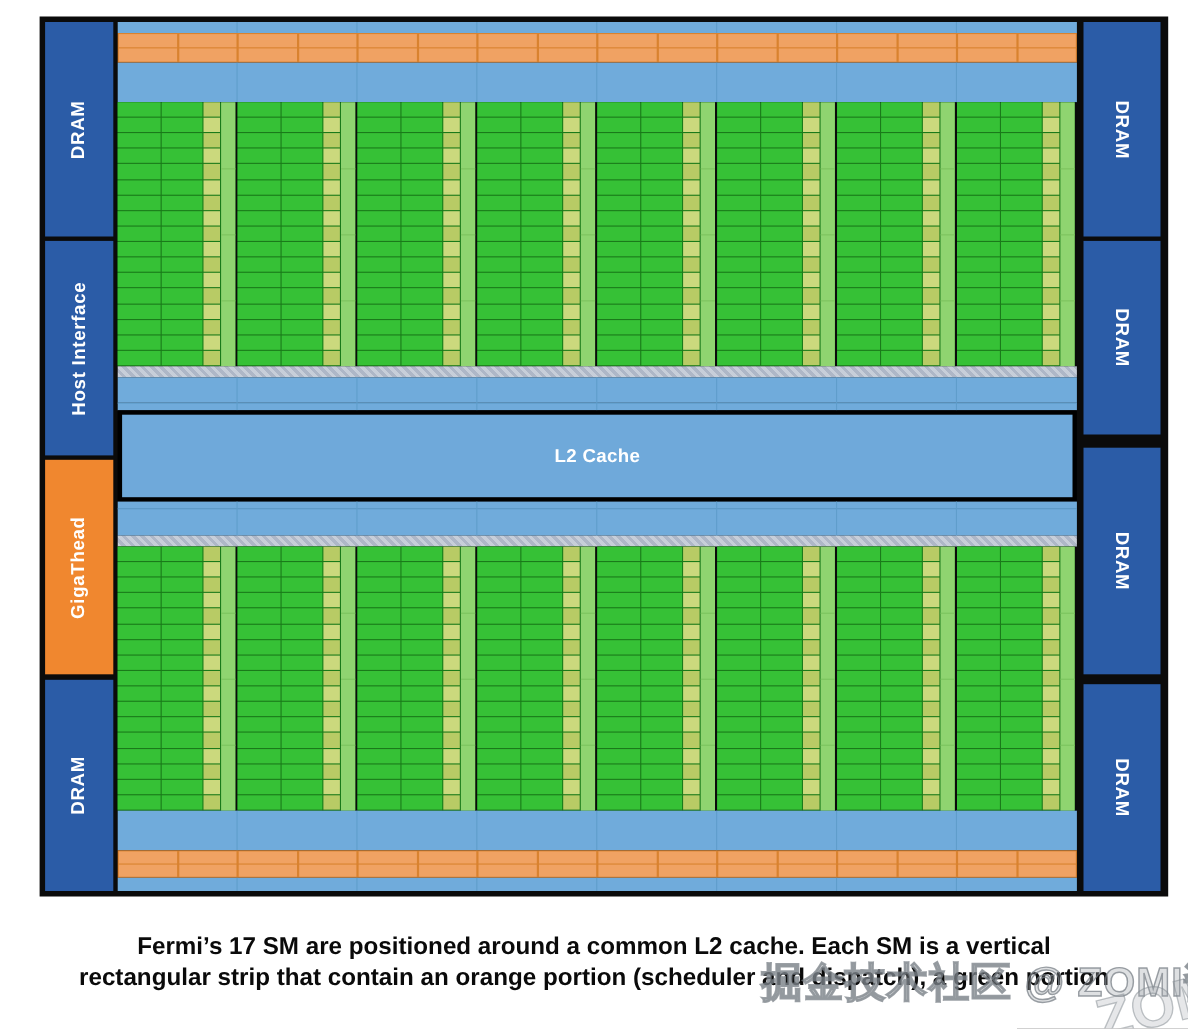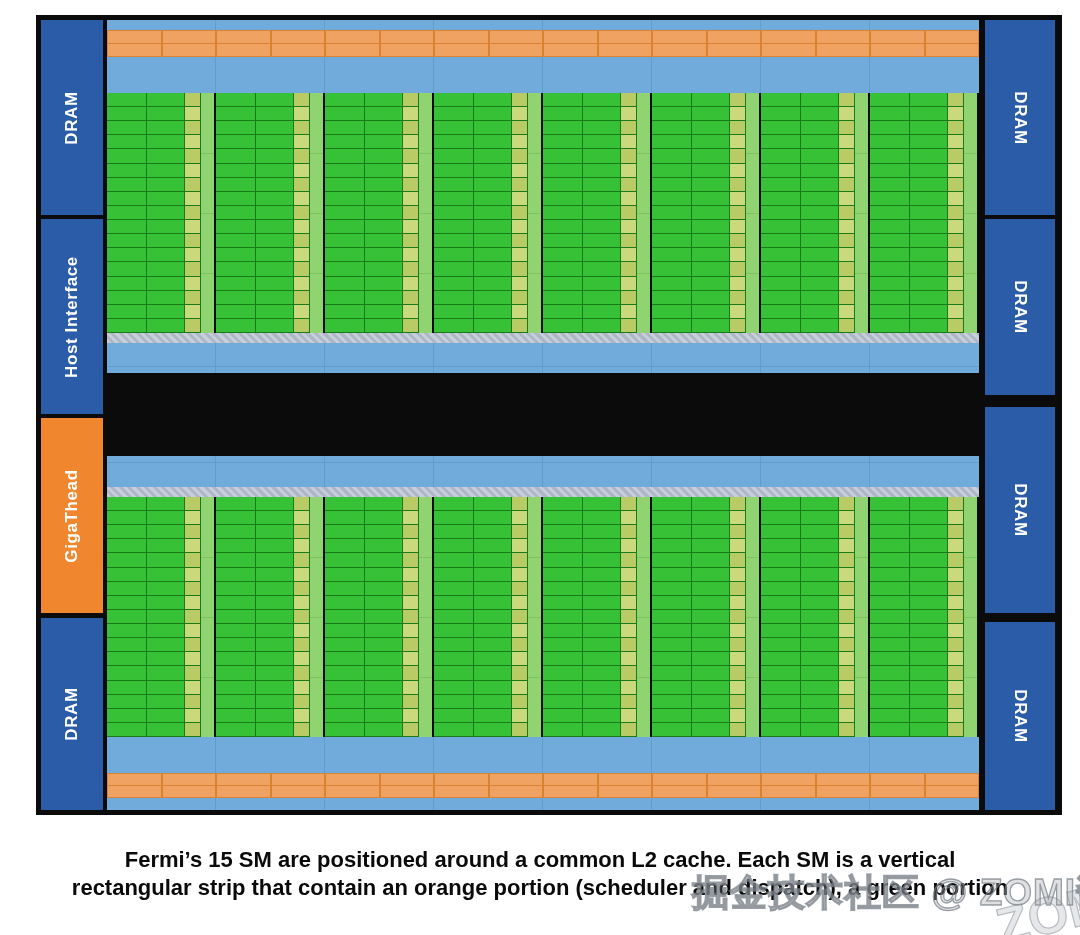--- a/index.html
+++ b/index.html
@@ -621,20 +621,25 @@
         <div style="position: absolute; top: 346px; left: 0px; width: 872px; height: 7px; background: rgb(112, 171, 219);">
           <div style="position: absolute; top: 0px; left: 108px; width: 1px; height: 7px; background: rgb(95, 157, 203);"></div>
           <div style="position: absolute; top: 0px; left: 217px; width: 1px; height: 7px; background: rgb(95, 157, 203);"></div>
           <div style="position: absolute; top: 0px; left: 326px; width: 1px; height: 7px; background: rgb(95, 157, 203);"></div>
           <div style="position: absolute; top: 0px; left: 435px; width: 1px; height: 7px; background: rgb(95, 157, 203);"></div>
           <div style="position: absolute; top: 0px; left: 544px; width: 1px; height: 7px; background: rgb(95, 157, 203);"></div>
           <div style="position: absolute; top: 0px; left: 653px; width: 1px; height: 7px; background: rgb(95, 157, 203);"></div>
           <div style="position: absolute; top: 0px; left: 762px; width: 1px; height: 7px; background: rgb(95, 157, 203);"></div>
         </div>
         <div style="position: absolute; top: 346px; left: 0px; width: 872px; height: 1px; background: rgb(95, 157, 203);"></div>
+        <div style="position: absolute; top: 353px; left: 0px; width: 872px; height: 83px; background: rgb(0, 0, 0);">
+          <div style="position: absolute; top: 4px; left: 4px; width: 864px; height: 75px; background: rgb(111, 169, 218); display: flex; align-items: center; justify-content: center;">
+            <span class="l2label">L2 Cache</span>
+          </div>
+        </div>
         <div style="position: absolute; top: 436px; left: 0px; width: 872px; height: 6px; background: rgb(112, 171, 219);">
           <div style="position: absolute; top: 0px; left: 108px; width: 1px; height: 6px; background: rgb(95, 157, 203);"></div>
           <div style="position: absolute; top: 0px; left: 217px; width: 1px; height: 6px; background: rgb(95, 157, 203);"></div>
           <div style="position: absolute; top: 0px; left: 326px; width: 1px; height: 6px; background: rgb(95, 157, 203);"></div>
           <div style="position: absolute; top: 0px; left: 435px; width: 1px; height: 6px; background: rgb(95, 157, 203);"></div>
           <div style="position: absolute; top: 0px; left: 544px; width: 1px; height: 6px; background: rgb(95, 157, 203);"></div>
           <div style="position: absolute; top: 0px; left: 653px; width: 1px; height: 6px; background: rgb(95, 157, 203);"></div>
           <div style="position: absolute; top: 0px; left: 762px; width: 1px; height: 6px; background: rgb(95, 157, 203);"></div>
         </div>
         <div style="position: absolute; top: 442px; left: 0px; width: 872px; height: 25px; background: rgb(112, 171, 219);">
@@ -1225,19 +1230,19 @@
         <div style="position: absolute; top: 392px; left: 0px; width: 70px; height: 206px; background: rgb(43, 92, 167); display: flex; align-items: center; justify-content: center;">
           <span class="vlabel cw">DRAM</span>
         </div>
         <div style="position: absolute; top: 607px; left: 0px; width: 70px; height: 188px; background: rgb(43, 92, 167); display: flex; align-items: center; justify-content: center;">
           <span class="vlabel cw">DRAM</span>
         </div>
       </div>
   </div>
 
   <div id="figure-caption">
-    <div>Fermi’s 15 SM are positioned around a common L2 cache. Each SM is a vertical</div>
+    <div>Fermi’s 17 SM are positioned around a common L2 cache. Each SM is a vertical</div>
     <div>rectangular strip that contain an orange portion (scheduler and dispatch), a green portion</div>
   </div>
 
   <span id="watermark-main" class="wm">掘金技术社区 @ ZOMI酱</span>
   <span id="watermark-fragment" class="wm">ZOMI酱</span>
 </div>
 
 </body></html>

